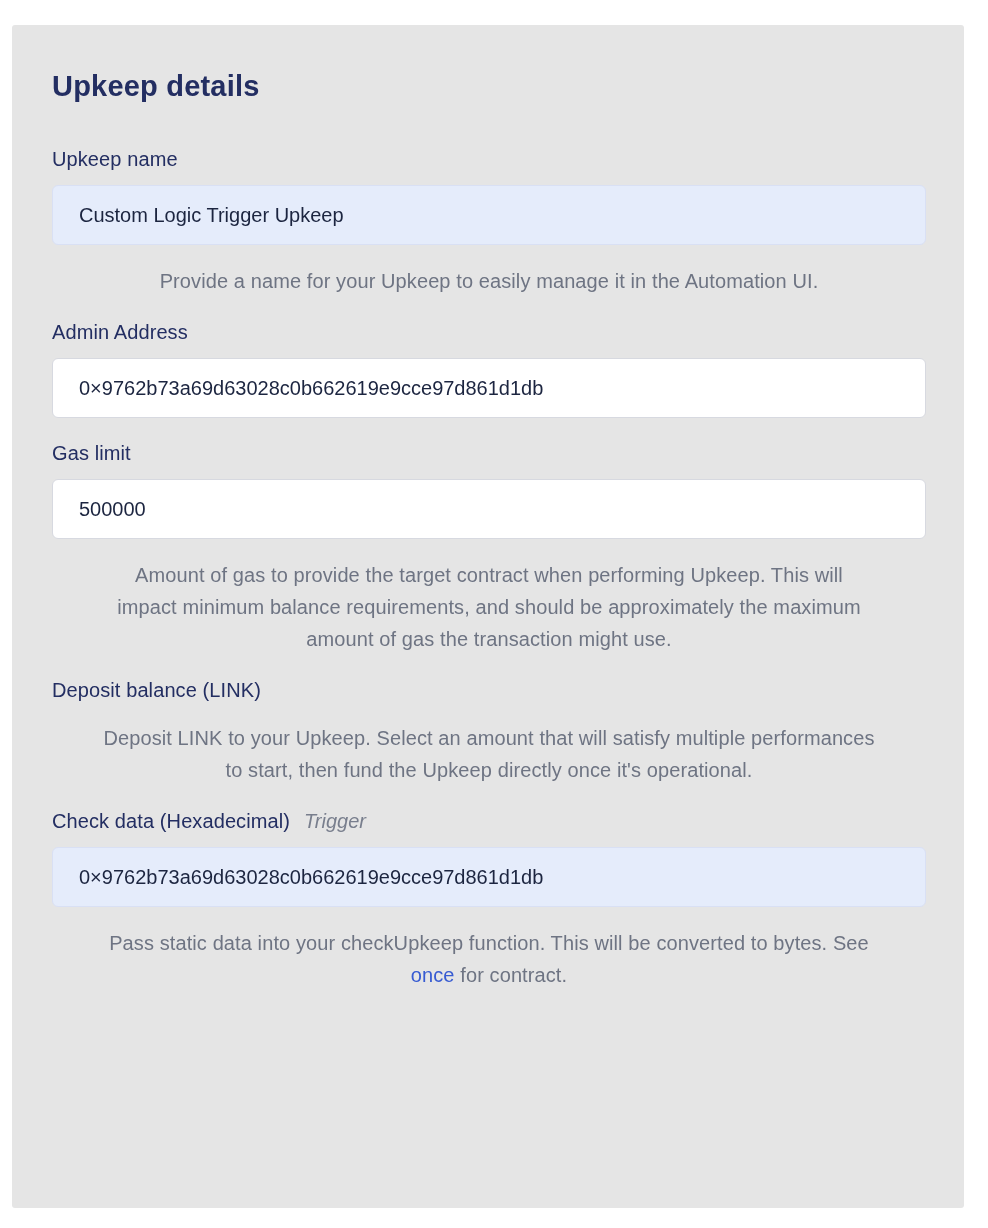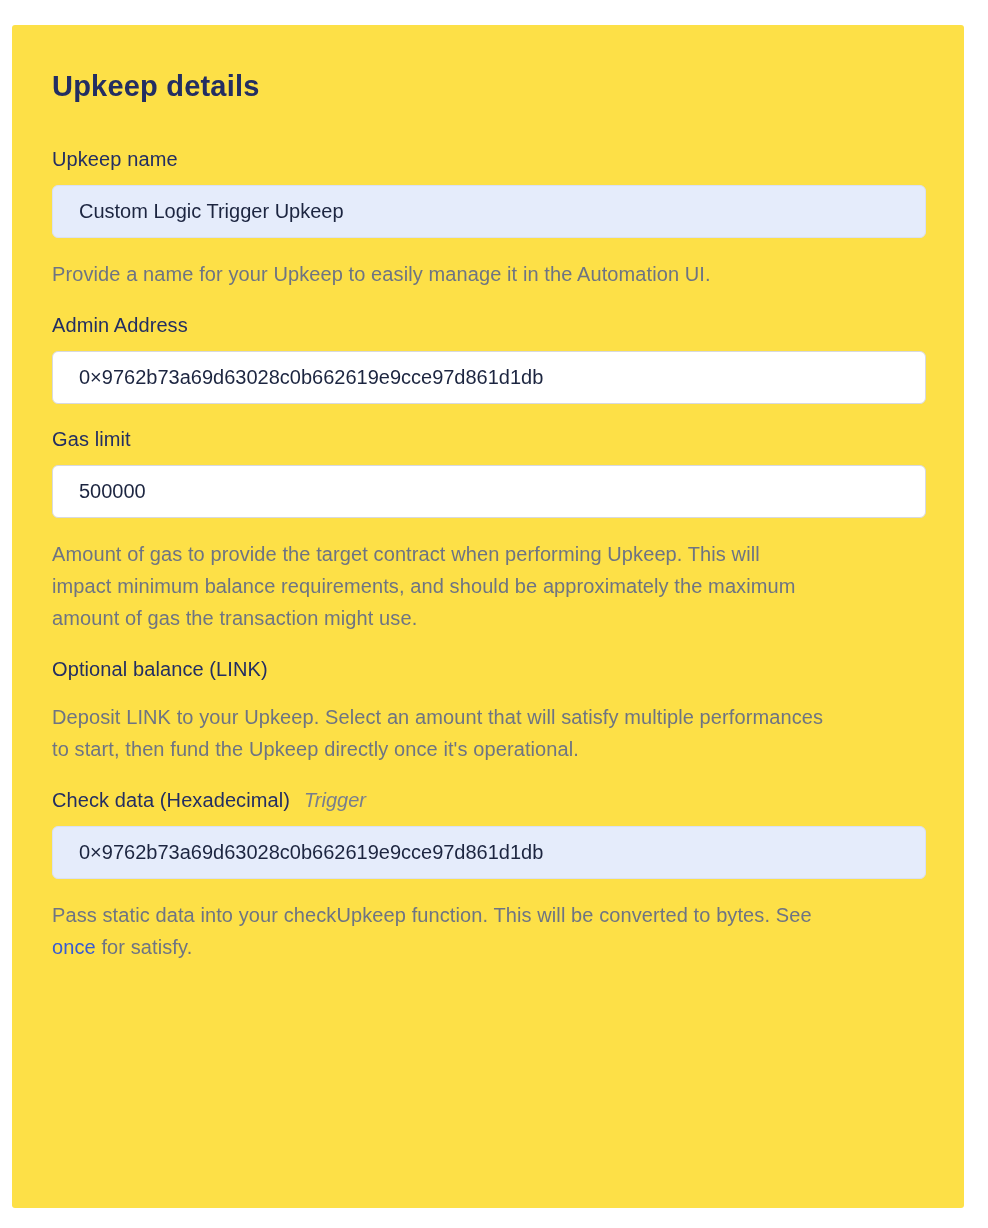--- a/index.html
+++ b/index.html
@@ -6,21 +6,21 @@
   html, body {
     width: 988px; height: 1228px;
     background: #ffffff;
     font-family: "Liberation Sans", "DejaVu Sans", sans-serif;
     overflow: hidden;
   }
   .card {
     position: absolute;
     left: 12px; top: 25px;
     width: 952px; height: 1183px;
-    background: #fde047;
+    background: #e5e5e5;
     border-radius: 3px;
     padding: 45px 38px 30px 40px;
   }
   .page-title {
     font-size: 29px;
     font-weight: 700;
     color: #232e62;
     letter-spacing: 0.2px;
     line-height: 33px;
     margin-bottom: 45px;
@@ -40,21 +40,21 @@
   }
   .optional-tag {
     font-size: 20px;
     font-style: italic;
     color: #787e8d;
     margin-left: 14px;
   }
   .input {
     display: block;
     width: 100%;
-    height: 53px;
+    height: 60px;
     border-radius: 6px;
     padding: 0 26px;
     font-family: "Liberation Sans", "DejaVu Sans", sans-serif;
     font-size: 20px;
     color: #1c2540;
     outline: none;
   }
   .input.filled {
     background: #e5ecfb;
     border: 1px solid #d9e0f4;
@@ -68,20 +68,21 @@
     color: #6e7483;
     opacity: 1;
   }
   .helper {
     margin-top: 20px;
     font-size: 20px;
     line-height: 32px;
     color: #6e7483;
     letter-spacing: 0.1px;
     white-space: pre-line;
+    text-align: center;
   }
   .link {
     color: #375bd2;
     text-decoration: none;
     cursor: pointer;
   }
 </style>
 </head>
 <body>
 
@@ -109,29 +110,29 @@
       <label class="label">Gas limit</label>
     </div>
     <input type="text" class="input white" value="500000" style="">
     <div class="helper">Amount of gas to provide the target contract when performing Upkeep. This will
 impact minimum balance requirements, and should be approximately the maximum
 amount of gas the transaction might use.</div>
   </div>
 
   <div class="field">
     <div class="label-row">
-      <label class="label">Optional balance (LINK)</label>
+      <label class="label">Deposit balance (LINK)</label>
     </div>
     <div class="helper">Deposit LINK to your Upkeep. Select an amount that will satisfy multiple performances
 to start, then fund the Upkeep directly once it's operational.</div>
   </div>
 
   <div class="field">
     <div class="label-row">
       <label class="label">Check data (Hexadecimal)</label>
       <span class="optional-tag">Trigger</span>
     </div>
     <input type="text" class="input filled" value="0×9762b73a69d63028c0b662619e9cce97d861d1db" style="">
     <div class="helper"><span>Pass static data into your checkUpkeep function. This will be converted to bytes. See
-</span><a class="link">once</a><span> for satisfy.</span></div>
+</span><a class="link">once</a><span> for contract.</span></div>
   </div>
 
 </div>
 
 </body></html>

